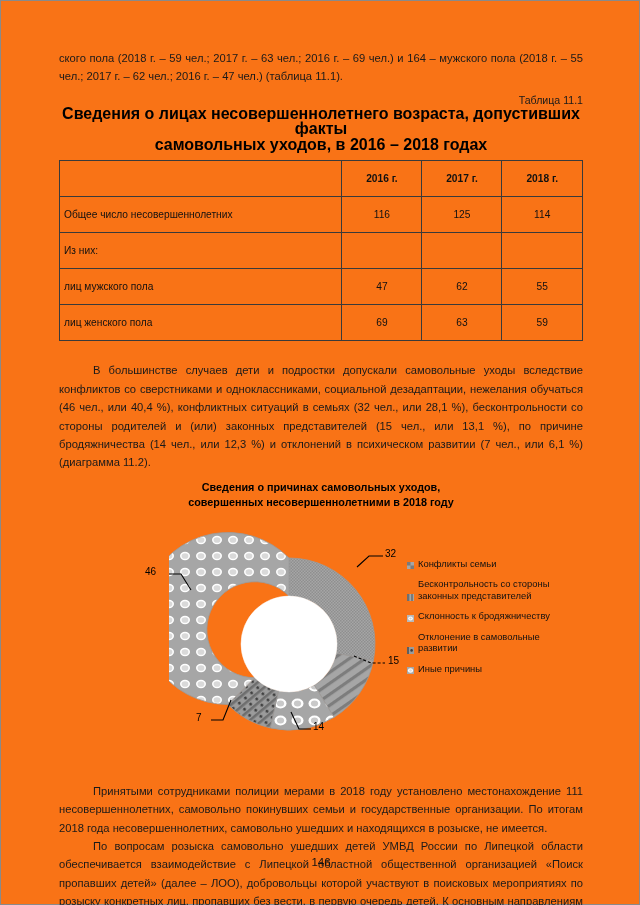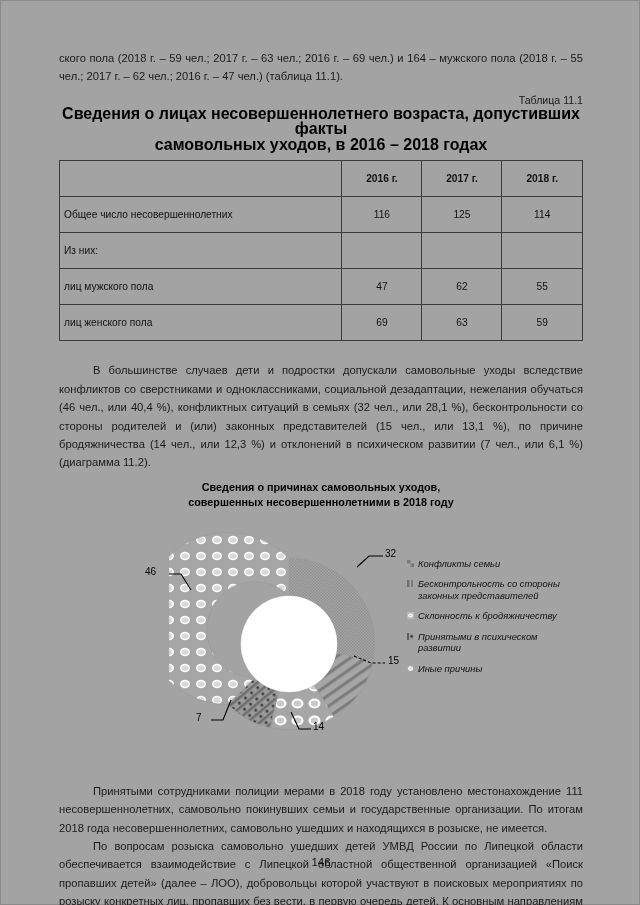--- a/index.html
+++ b/index.html
@@ -15,21 +15,21 @@
     color: #000000;
     overflow: hidden;
   }
   .page {
     position: absolute;
     left: 0; top: 0;
     width: 640px;
     height: 905px;
     box-sizing: border-box;
     border: 1px solid #8a8a8a;
-    background: #a3a3a3;
+    background: #f97316;
   }
   .content {
     position: absolute;
     left: 58px;
     top: 48px;
     width: 524px;
   }
   p.body-text {
     margin: 0;
     font-size: 11.2px;
@@ -98,23 +98,22 @@
     height: 240px;
   }
   .legend {
     position: absolute;
     left: 348px;
     top: 42px;
     width: 176px;
   }
   .legend-row {
     display: flex;
-    align-items: flex-start;
+    align-items: flex-end;
     margin-bottom: 9px;
-    font-style: italic;
   }
   .legend-marker {
     width: 7px;
     height: 7px;
     margin-top: 2px;
     margin-right: 4px;
     flex: 0 0 auto;
     border: 0;
   }
   .legend-label {
@@ -324,21 +323,21 @@
           </div>
         </div>
 
         <div class="legend-row">
           <svg class="legend-marker" viewBox="0 0 7 7">
             <rect width="7" height="7" fill="#9b9b9b"></rect>
             <rect x="0" y="0" width="2" height="7" fill="#5f5f5f"></rect>
             <circle cx="4.6" cy="3.4" r="1.3" fill="#3d3d3d"></circle>
           </svg>
           <div>
-            <div class="legend-label">Принятыми в психическом</div>
+            <div class="legend-label">Отклонение в самовольные</div>
             <div class="legend-label">развитии</div>
           </div>
         </div>
 
         <div class="legend-row">
           <svg class="legend-marker" viewBox="0 0 7 7">
             <rect width="7" height="7" fill="#a6a6a6"></rect>
             <ellipse cx="3.5" cy="3.5" rx="2.6" ry="2.2" fill="#ffffff"></ellipse>
             <ellipse cx="3.5" cy="3.5" rx="1.4" ry="1.2" fill="#dcdcdc"></ellipse>
           </svg>

